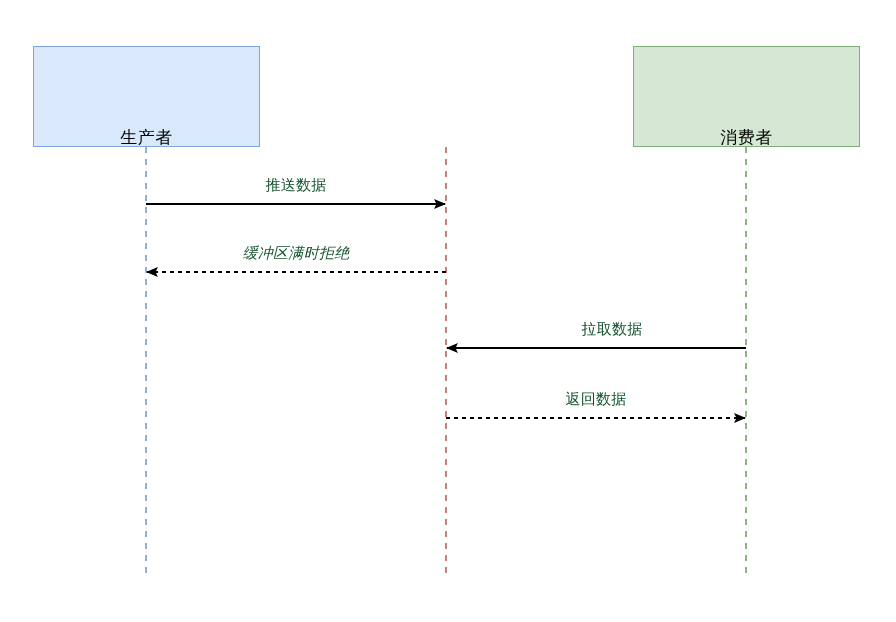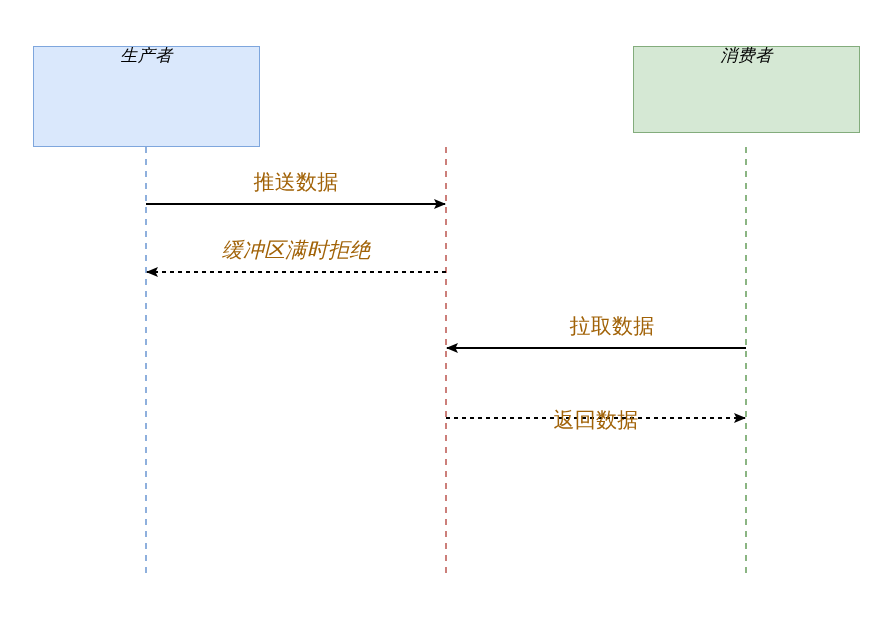--- a/index.html
+++ b/index.html
@@ -21,38 +21,37 @@
     position: absolute;
     left: 0;
     top: 0;
     width: 896px;
     height: 622px;
   }
   .participant-box {
     position: absolute;
     box-sizing: border-box;
     display: flex;
-    align-items: flex-start;
+    align-items: flex-end;
     justify-content: center;
     border-width: 1px;
     border-style: solid;
-    font-style: italic;
   }
   .participant-label {
     font-size: 17px;
     line-height: 1;
     color: #000000;
     letter-spacing: 0.5px;
     white-space: nowrap;
   }
   .message-label {
     position: absolute;
-    font-size: 21px;
+    font-size: 15px;
     line-height: 1;
-    color: #a16207;
+    color: #14532d;
     white-space: nowrap;
     transform: translate(-50%, -100%);
     letter-spacing: 0.3px;
   }
 </style>
 </head>
 <body>
 
 <div id="canvas">
 
@@ -76,22 +75,22 @@
         <line x1="746" y1="348" x2="447" y2="348" stroke="#000000" stroke-width="2" marker-end="url(#arrow-left)"></line>
         <line x1="446" y1="418" x2="745" y2="418" stroke="#000000" stroke-width="2" stroke-dasharray="4 4" marker-end="url(#arrow-right)"></line>
       </g>
   </svg>
 
   <div class="participant-box" id="pbox-0" style="left: 33px; top: 46px; width: 227px; height: 101px; background: rgb(218, 232, 252); border-color: rgb(126, 166, 221);">
     <span class="participant-label">生产者</span>
   </div>
 
 
-  <div class="participant-box" id="pbox-2" style="left: 633px; top: 46px; width: 227px; height: 87px; background: rgb(213, 232, 212); border-color: rgb(131, 172, 124);">
+  <div class="participant-box" id="pbox-2" style="left: 633px; top: 46px; width: 227px; height: 101px; background: rgb(213, 232, 212); border-color: rgb(131, 172, 124);">
     <span class="participant-label">消费者</span>
   </div>
 
   <div class="message-label" id="mlabel-0" style="left: 296px; top: 192px;">推送数据</div>
   <div class="message-label" id="mlabel-1" style="left: 296px; top: 260px; font-style: italic;">缓冲区满时拒绝</div>
   <div class="message-label" id="mlabel-2" style="left: 596px; top: 336px; margin-left: 16px;">拉取数据</div>
-  <div class="message-label" id="mlabel-3" style="left: 596px; top: 406px; margin-top: 24px;">返回数据</div>
+  <div class="message-label" id="mlabel-3" style="left: 596px; top: 406px;">返回数据</div>
 
 </div>
 
 </body></html>

